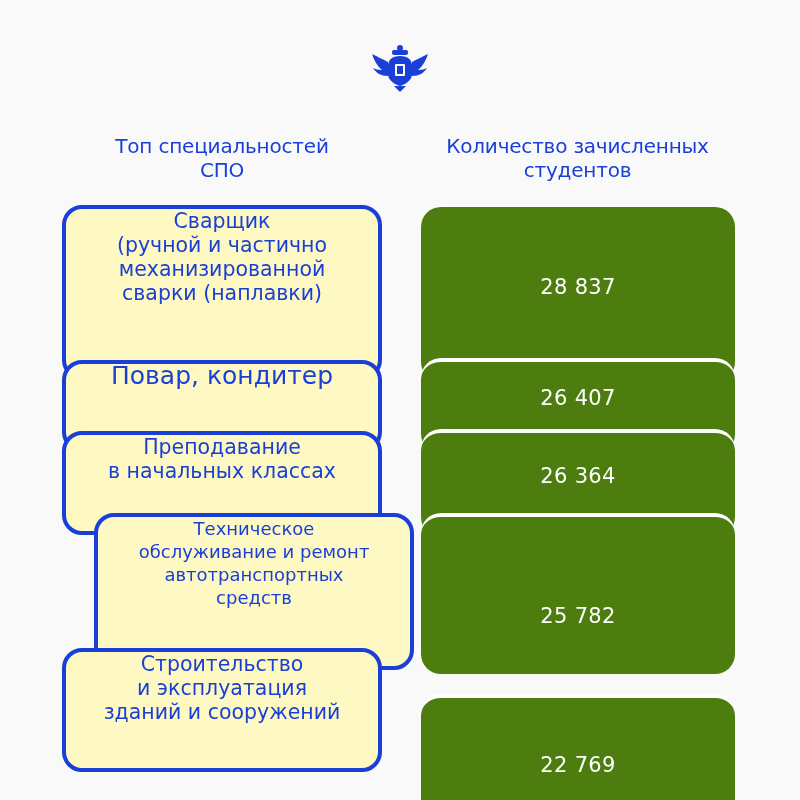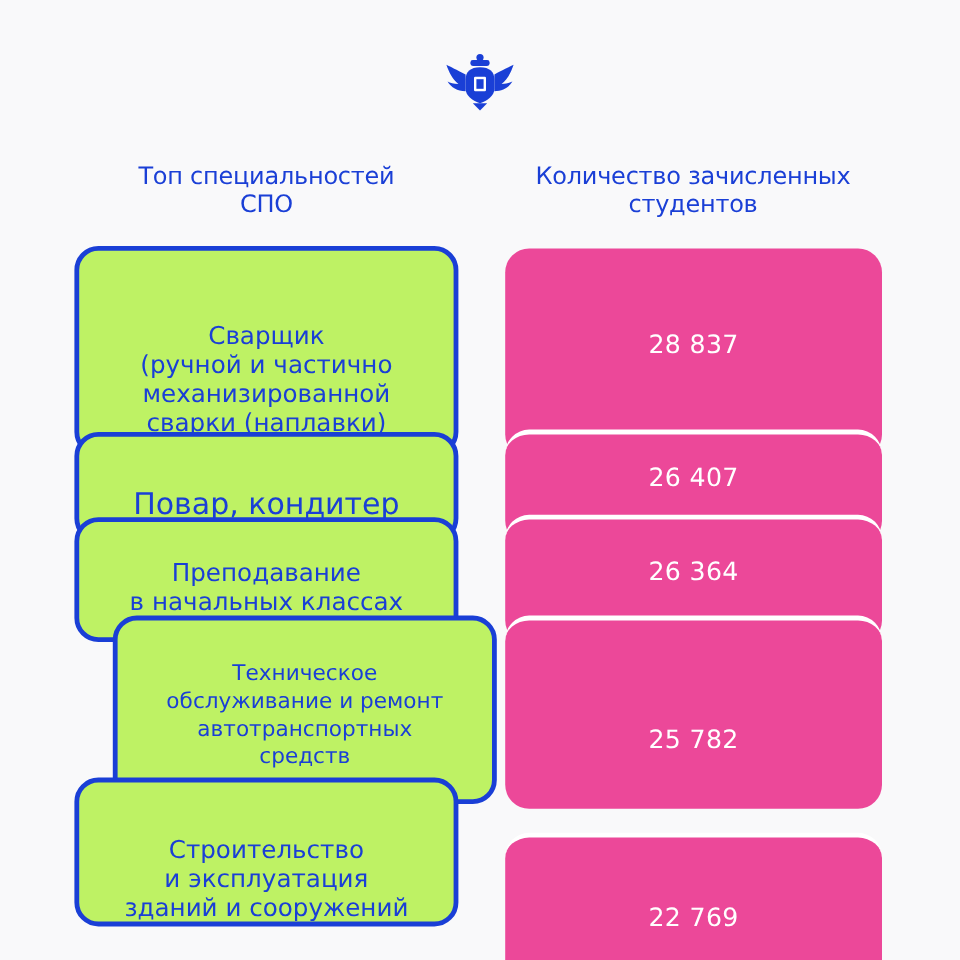--- a/index.html
+++ b/index.html
@@ -10,29 +10,29 @@
   .emblem { position:absolute; left:370px; top:36px; width:60px; height:60px; }
   .col-header {
     position:absolute; top:134px; text-align:center; color:#1a3fd6;
     font-size:20px; line-height:24px; letter-spacing:-0.2px;
   }
   .col-header.left { left:62px; width:320px; }
   .col-header.right { left:410px; width:335px; }
 
   .left-card {
     position:absolute; left:62px; width:320px; box-sizing:border-box;
-    border:4px solid #1a3fd6; border-radius:20px; background:#bef264;
-    display:flex; align-items:flex-end; justify-content:center; text-align:center;
+    border:4px solid #1a3fd6; border-radius:20px; background:#fef9c3;
+    display:flex; align-items:flex-start; justify-content:center; text-align:center;
     color:#1a3fd6;
   }
   .left-card span { display:block; white-space:pre-line; }
 
   .right-card {
     position:absolute; left:421px; width:314px; box-sizing:border-box;
-    background:#ec4899; border-radius:20px;
+    background:#4d7c0f; border-radius:20px;
     display:flex; justify-content:center; color:#ffffff;
     font-size:21px; letter-spacing:0.3px;
   }
   .right-card.sep { border-top:3px solid #ffffff; box-shadow:0 -1px 0 #ffffff; }
 </style>
 </head>
 <body>
 
 <svg class="emblem" viewBox="0 0 60 60">
   <g fill="#1a3fd6">

